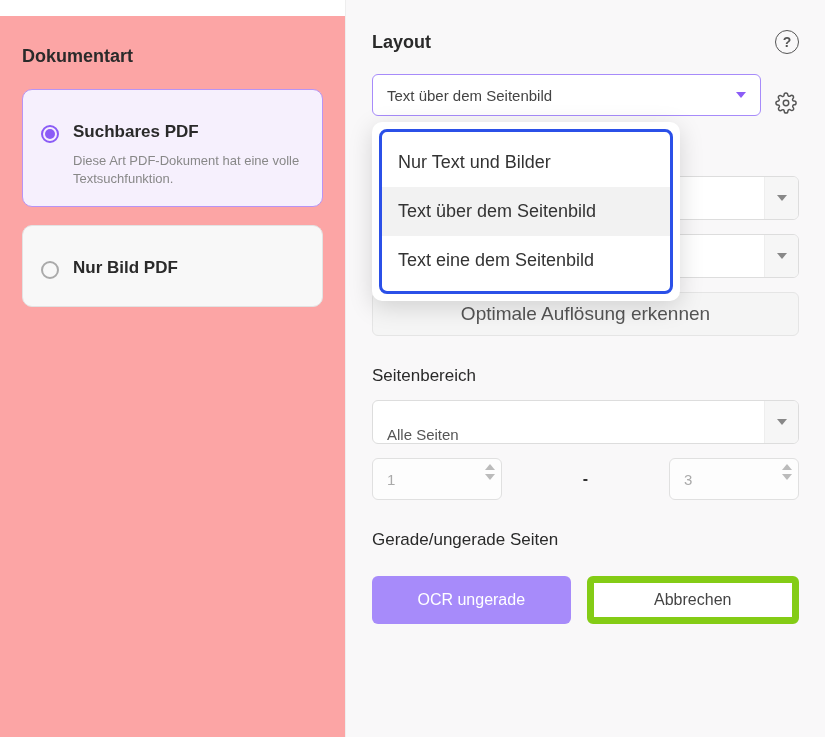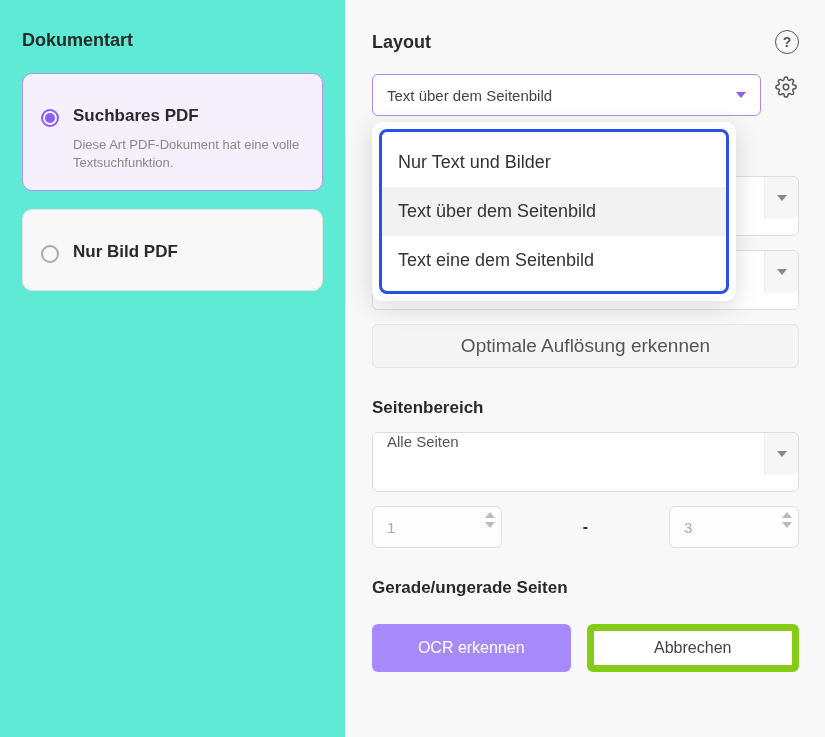--- a/index.html
+++ b/index.html
@@ -7,21 +7,22 @@
       font-family: -apple-system, BlinkMacSystemFont, "Segoe UI", Arial, sans-serif;
       display: flex;
       width: 825px;
       height: 737px;
       background: #fff;
       color: #333;
     }
     .left-panel {
       width: 345px;
       padding: 30px 22px;
-      background: #5eead4;
+      background: #fca5a5;
+      margin-top: 16px;
     }
     .right-panel {
       flex: 1;
       padding: 30px 26px;
       background: #f9f8f9;
       border-left: 1px solid #eee;
     }
     .section-title {
       font-size: 18px;
       font-weight: 700;
@@ -90,21 +91,21 @@
       display: flex;
       align-items: center;
       justify-content: center;
       font-size: 14px;
       font-weight: bold;
       color: #555;
       cursor: pointer;
     }
     .select-row {
       display: flex;
-      align-items: flex-start;
+      align-items: flex-end;
       gap: 12px;
       margin-bottom: 16px;
       position: relative;
     }
     .select-container-wrap { position: relative; flex: 1; }
     .select {
       width: 100%;
       height: 42px;
       border: 1px solid #ccc;
       border-radius: 6px;
@@ -134,21 +135,21 @@
       height: 26px;
       display: flex;
       align-items: center;
       justify-content: center;
       cursor: pointer;
     }
     .dropdown {
       position: absolute;
       top: 48px;
       left: 0;
-      width: 364px;
+      width: 308px;
       background: #fff;
       border-radius: 10px;
       box-shadow: 0 6px 24px rgba(0,0,0,0.15);
       padding: 7px;
       z-index: 10;
     }
     .dropdown-inner {
       border: 3px solid #2b50e8;
       border-radius: 8px;
       padding: 6px 0;
@@ -157,37 +158,37 @@
       padding: 14px 16px;
       font-size: 18px;
       color: #333;
       cursor: pointer;
     }
     .dropdown-item.hover {
       background: #f2f2f2;
     }
     .section-label {
       font-size: 17px;
-      font-weight: 700;
+      font-weight: 400;
       color: #2a2a2a;
       margin-top: 30px;
       margin-bottom: 14px;
     }
     .subselect-row { position: relative; display:flex; }
     .subselect {
       width: 100%;
-      height: 60px;
+      height: 44px;
       border: 1px solid #ddd;
       border-radius: 6px;
       background: #fff;
       padding: 0 14px;
       font-size: 15px;
       color: #555;
       display: flex;
-      align-items: flex-start;
+      align-items: flex-end;
       cursor: pointer;
     }
     .subselect .caret-box {
       position:absolute;
       right:1px; top:1px;
       width:34px; height:42px;
       border-left:1px solid #eee;
       background:#f6f6f6;
       border-radius:0 5px 5px 0;
       display:flex; align-items:center; justify-content:center;
@@ -344,16 +345,16 @@
       <div class="stepper">
         <div class="up"></div>
         <div class="down"></div>
       </div>
     </div>
   </div>
 
   <div class="section-label">Gerade/ungerade Seiten</div>
 
   <div class="footer-row">
-    <button class="btn-primary">OCR erkennen</button>
+    <button class="btn-primary">OCR ungerade</button>
     <button class="btn-secondary">Abbrechen</button>
   </div>
 </div>
 
 </body></html>

